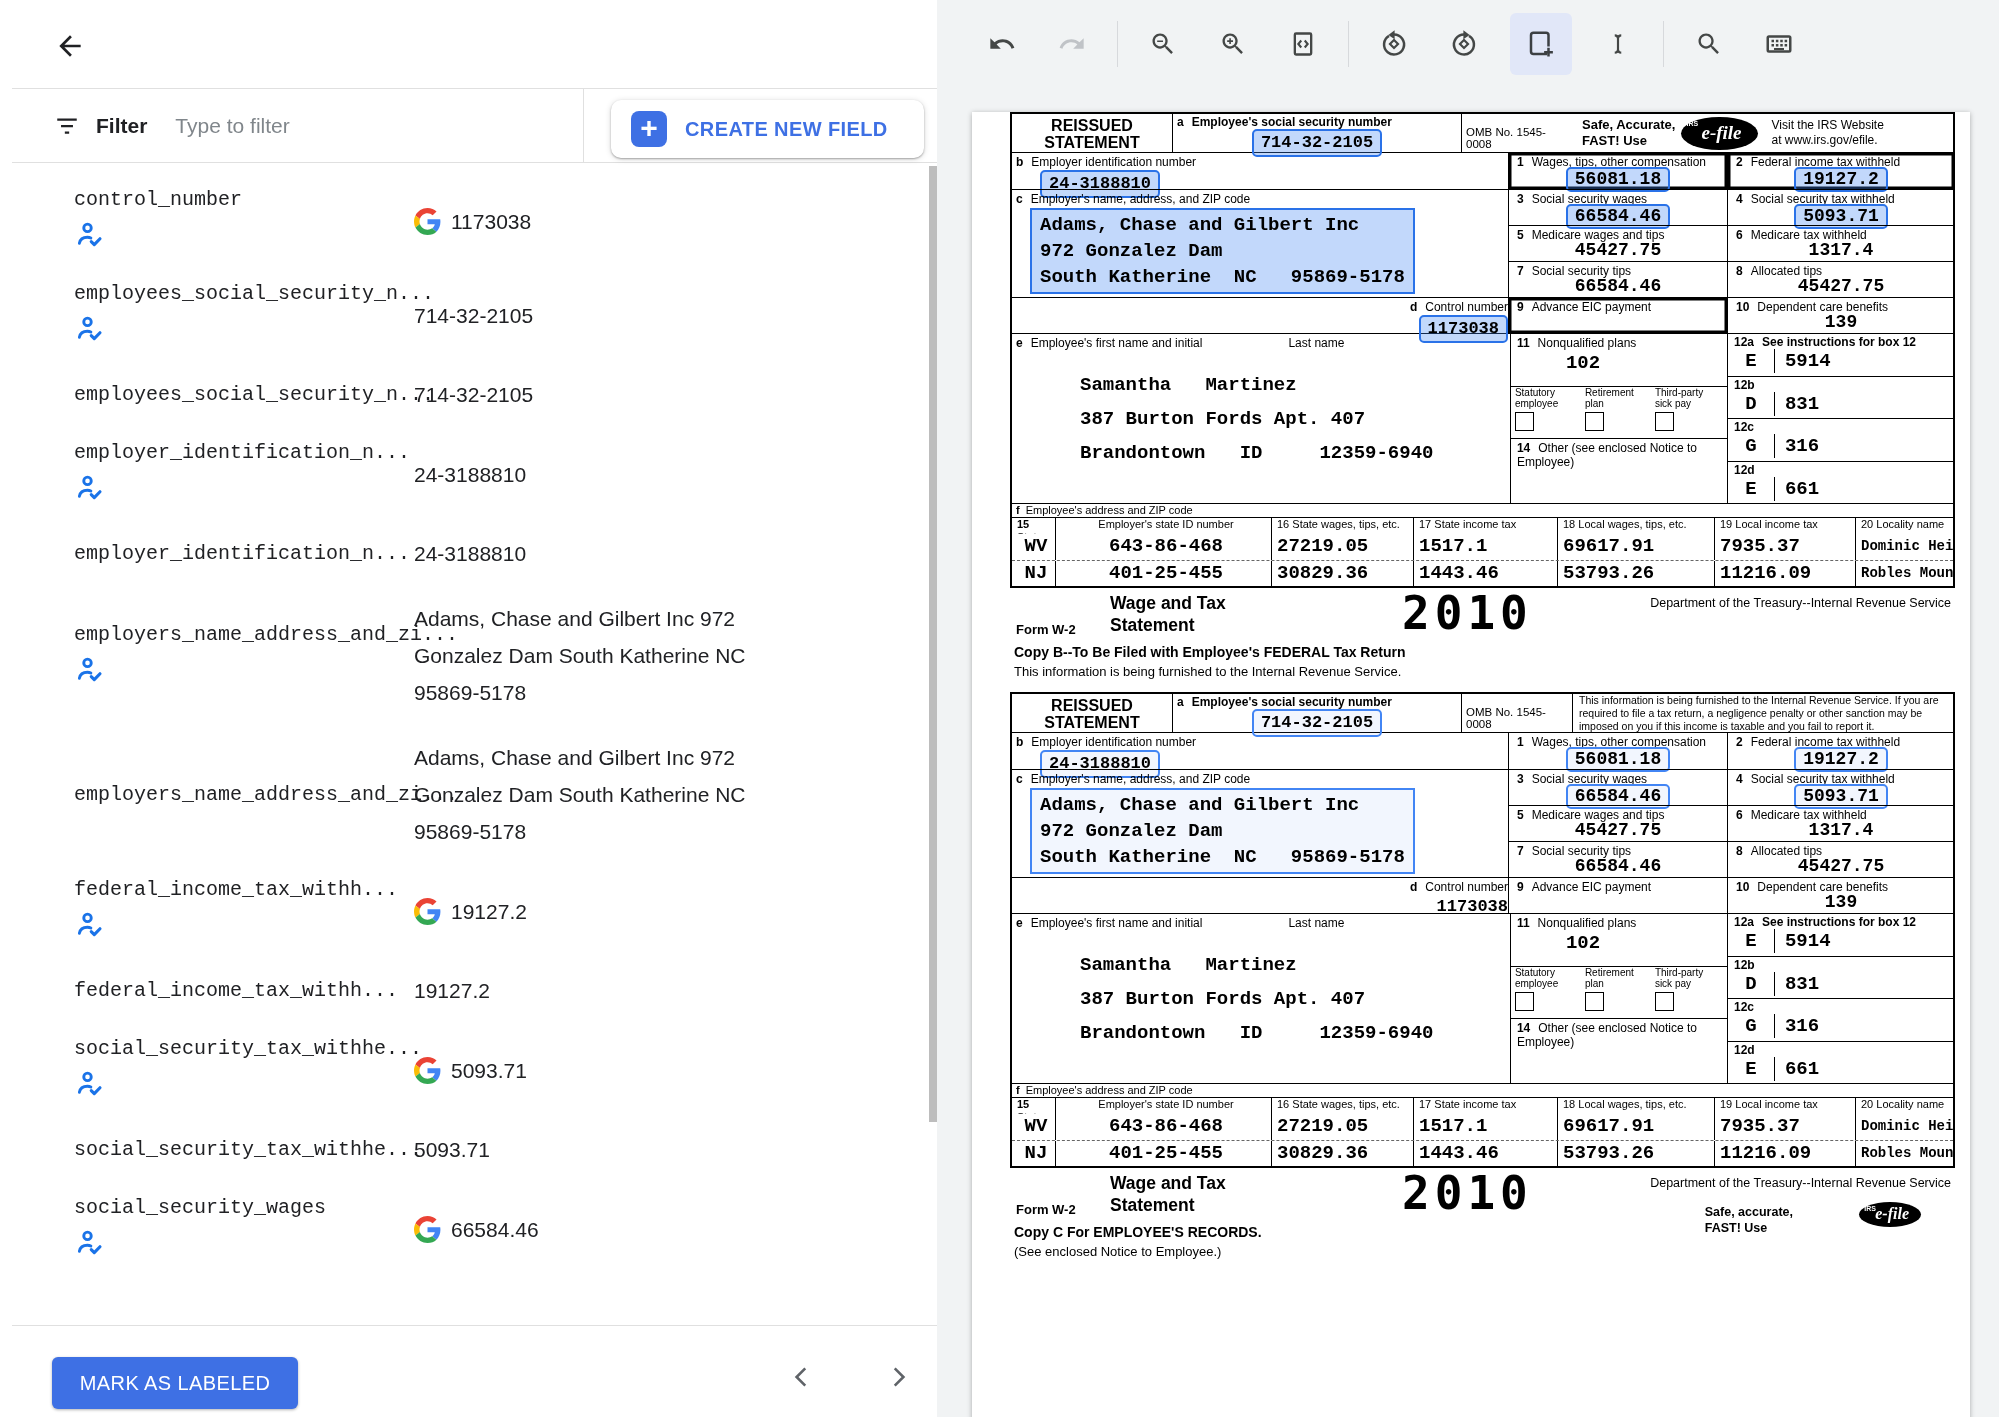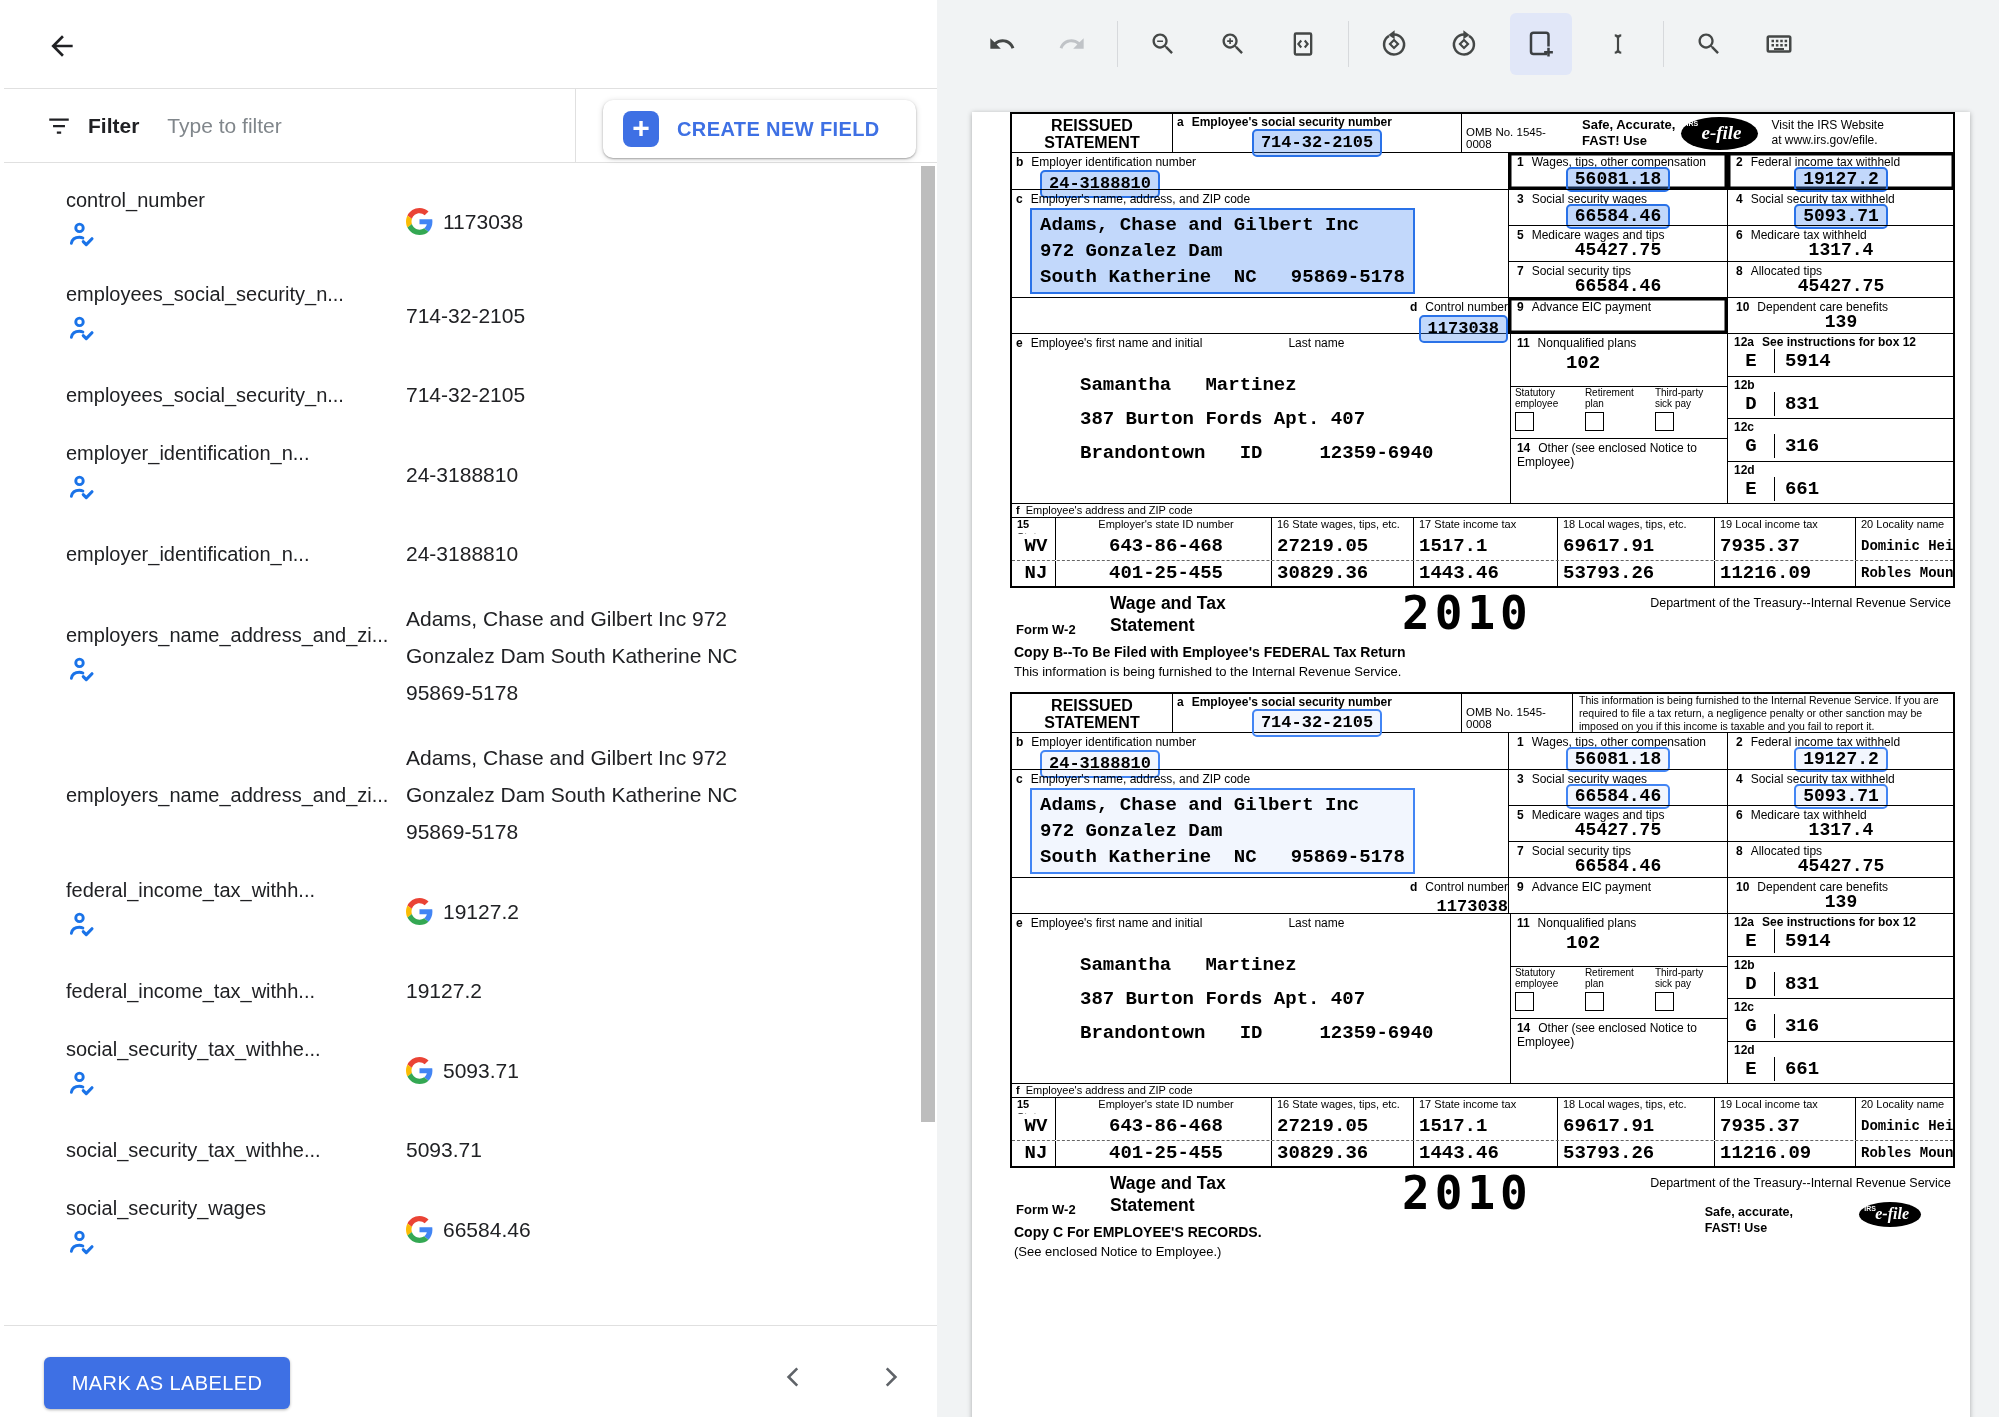--- a/index.html
+++ b/index.html
@@ -1,37 +1,37 @@
 <!DOCTYPE html>
 <html><head>
 <meta charset="utf-8">
 <style>
   * { margin:0; padding:0; box-sizing:border-box; }
   html,body { width:1999px; height:1417px; overflow:hidden; background:#fff;
     font-family:"Liberation Sans", sans-serif; color:#202124; }
 
   
-  .left-panel { position:absolute; left:4px; top:0; width:936px; height:1417px; background:#fff; border-right:1px solid #dadce0; }
+  .left-panel { position:absolute; left:12px; top:0; width:936px; height:1417px; background:#fff; border-right:1px solid #dadce0; }
   .topbar { position:absolute; left:0; top:0; right:0; height:88px; background:#fff; }
   .back-btn { position:absolute; left:38px; top:26px; width:40px; height:40px; cursor:pointer; display:flex; align-items:center; justify-content:center; }
   .filter-row { position:absolute; left:0; top:88px; right:0; height:75px; border-top:1px solid #e0e0e0; border-bottom:1px solid #e0e0e0; display:flex; align-items:center; }
   .filter-icon { margin-left:42px; }
   .filter-label { font-size:21px; font-weight:bold; margin-left:16px; }
   .filter-input { border:0; outline:0; font-size:21px; margin-left:28px; width:360px; font-family:Liberation Sans, sans-serif; color:#202124; }
   .filter-input::placeholder { color:#80868b; }
   .filter-vdiv { position:absolute; left:571px; top:0; bottom:0; width:1px; background:#e0e0e0; }
   .create-btn { position:absolute; left:599px; top:100px; width:313px; height:58px; background:#fff; border-radius:10px;
     box-shadow:0 1px 2px rgba(0,0,0,.3), 0 1px 6px rgba(0,0,0,.15); display:flex; align-items:center; cursor:pointer; z-index:5; }
   .plus-sq { width:36px; height:36px; background:#3e70e4; border-radius:8px; color:#fff; font-size:30px; line-height:33px; text-align:center; margin-left:20px; font-weight:bold; }
   .create-label { color:#3e70e4; font-weight:bold; font-size:20px; margin-left:18px; letter-spacing:.4px; }
 
   .fields-list { position:absolute; left:0; top:164px; width:936px; height:1161px; overflow:hidden; padding:10px 95px 0 62px; }
   .frow { display:flex; align-items:center; padding:14px 0; cursor:pointer; }
   .fl { width:340px; flex:0 0 340px; }
-  .flabel { font-size:20px; line-height:24px; color:#202124; white-space:nowrap; }
+  .flabel { font-size:20px; line-height:24px; color:#202124; white-space:nowrap;font-family:Liberation Mono, monospace; }
   .ver { display:inline-block; margin-top:8px; }
   .fv { display:flex; align-items:center; gap:10px; width:400px; }
   .fvalue { font-size:21px; line-height:37px; color:#202124; }
   .scroll-thumb { position:absolute; left:917px; top:166px; width:14px; height:956px; background:#bdbdbd; cursor:pointer; }
 
   .bottombar { position:absolute; left:0; bottom:0; width:936px; height:92px; background:#fff; border-top:1px solid #e0e0e0; }
   .mark-btn { position:absolute; left:40px; top:31px; width:246px; height:52px; background:#3e70e4; color:#fff; border:0; border-radius:6px;
     font-family:"Liberation Sans",sans-serif; font-size:20px; letter-spacing:.4px; cursor:pointer; box-shadow:0 1px 3px rgba(0,0,0,.3); }
   .nav-prev { position:absolute; left:768px; top:1355px; width:44px; height:44px; cursor:pointer; display:flex; align-items:center; justify-content:center; }
   .nav-next { position:absolute; left:864px; top:1355px; width:44px; height:44px; cursor:pointer; display:flex; align-items:center; justify-content:center; }

